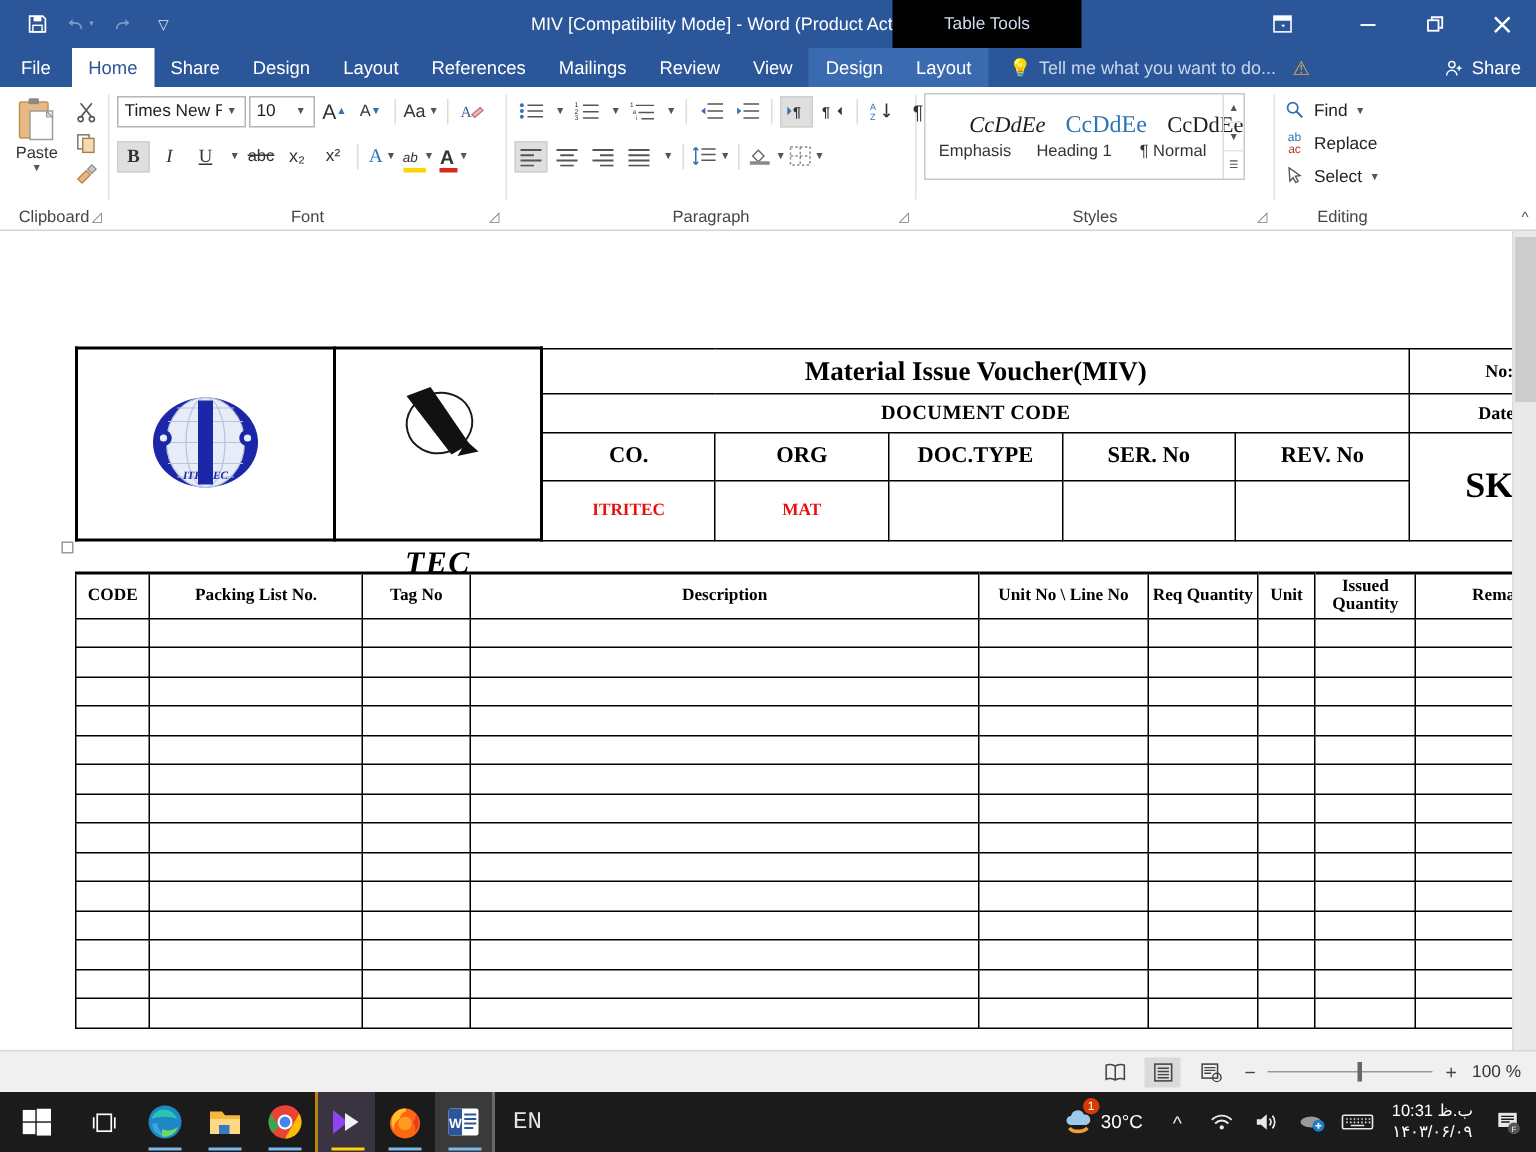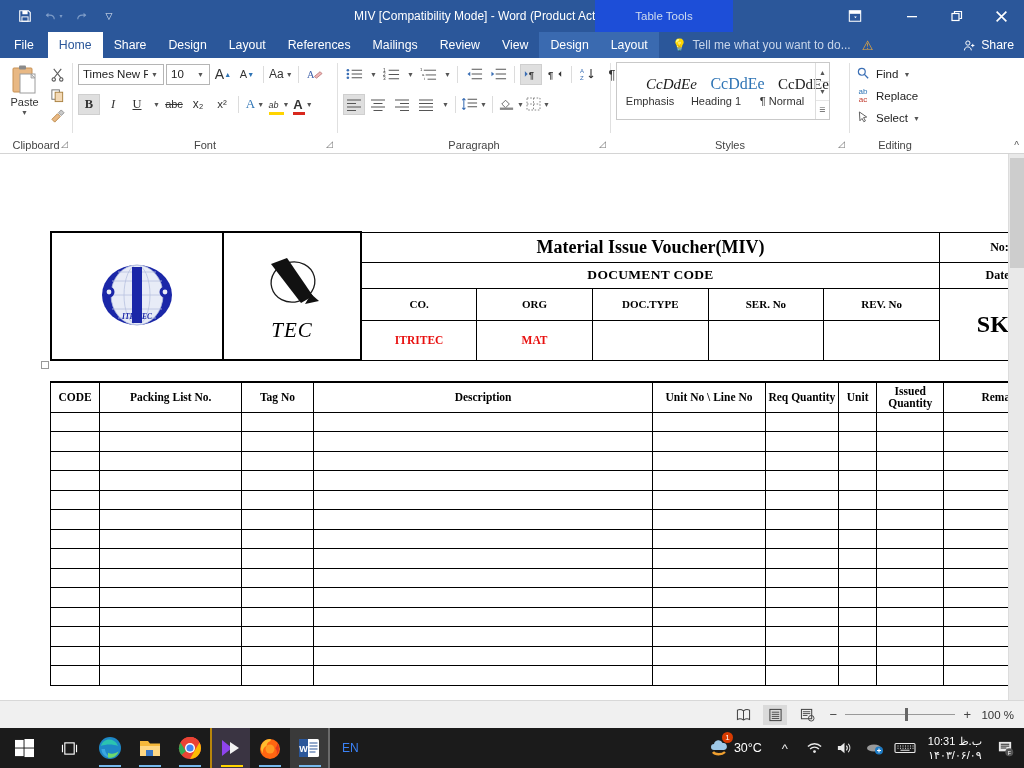--- a/index.html
+++ b/index.html
@@ -21,22 +21,22 @@
   .qat-btn {
     width:26px; height:24px; display:flex; align-items:center; justify-content:center;
     color:#e9eef6; font-size:13px; line-height:1;
   }
   .qat-btn.dim { color:#7d9bc7; }
   .title-text {
     position:absolute; left:0; right:0; text-align:center;
     font-size:12px; color:#fff; pointer-events:none;
   }
   .tabletools {
-    position:absolute; left:595px; top:0; width:138px; height:32px;
-    background:#1d4ed8; color:#cfdcef; font-size:11.5px;
+    position:absolute; left:595px; top:0; width:126px; height:32px;
+    background:#000000; color:#cfdcef; font-size:11.5px;
     display:flex; align-items:center; justify-content:center;
   }
   .win-ctrls { position:absolute; right:0; top:0; height:32px; display:flex; }
   .win-btn {
     width:45px; height:32px; display:flex; align-items:center; justify-content:center;
     color:#fff; font-size:13px;
   }
   .win-btn.ribbondisp { width:40px; margin-right:14px; }
 
   
@@ -157,33 +157,33 @@
   .logo-cell { width:172px; height:128px; }
   .tec-cell  { width:138px; }
   .title-cell {
     font-size:18px; font-weight:bold; height:30px;
     font-family:"Liberation Serif", serif;
   }
   .doccode-cell {
     font-size:13.5px; font-weight:bold; height:23px;
     font-family:"Liberation Sans", sans-serif; letter-spacing:.3px;
   }
-  .sub-h { font-size:11px; font-weight:bold; height:27px; font-family:"Liberation Sans", sans-serif; }
+  .sub-h { font-size:15px; font-weight:bold; height:27px; font-family:"Liberation Sans", sans-serif; }
   .sub-v { font-size:11.5px; font-weight:bold; height:40px; color:#e8100f; font-family:"Liberation Sans", sans-serif; }
   .nodate { text-align:left; padding-left:4px; font-size:12px; font-weight:bold; height:26px; }
   .sks { font-size:24px; font-weight:bold; font-family:"Liberation Serif", serif; }
 
   
   .globe { width:78px; height:70px; margin:0 auto; position:relative; }
 
   
   .teclogo { width:86px; height:80px; margin:0 auto; position:relative; }
   .tectxt {
-    font-family:"Liberation Serif", serif; font-weight:normal; font-style:italic;
-    font-size:21px; letter-spacing:1px;
+    font-family:"Liberation Serif", serif; font-weight:bold; font-style:italic;
+    font-size:21px; letter-spacing:1px;margin-top:45px;
   }
 
   
   .anchor {
     position:absolute; left:41px; top:207px; width:8px; height:8px;
     border:1px solid #999; background:#fff;
   }
 
   
   .main-table {
@@ -228,21 +228,21 @@
   .tbicons { display:flex; align-items:center; height:40px; }
   .tbapp {
     width:40px; height:40px; display:flex; align-items:center; justify-content:center;
     position:relative;
   }
   .tbapp .underline { position:absolute; bottom:1px; left:9px; width:22px; height:2.5px; background:#76b9ed; }
   .tray { margin-left:auto; display:flex; align-items:center; gap:0px; padding-right:4px; color:#fff; }
   .trayico { width:30px; height:40px; display:flex; align-items:center; justify-content:center; font-size:13px; color:#e8e8e8; }
   .clock { text-align:center; font-size:11px; color:#fff; line-height:14px; padding:0 8px; }
   .notif { width:30px; height:40px; display:flex; align-items:center; justify-content:center; }
-  .langtxt { color:#3b82f6; font-size:12px; padding:0 12px; }
+  .langtxt { color:#e5e5e5; font-size:16px; padding:0 12px;font-family:Liberation Mono, monospace; }
   .temp { color:#fff; font-size:12.5px; padding-right:8px; }
 </style>
 </head>
 <body>
 
 <div class="titlebar">
   <div class="qat">
     <div class="qat-btn">
       <svg width="14" height="14" viewBox="0 0 16 16">
           <path d="M2 2h10l2 2v10H2V2z" fill="none" stroke="#fff" stroke-width="1.3"></path>

